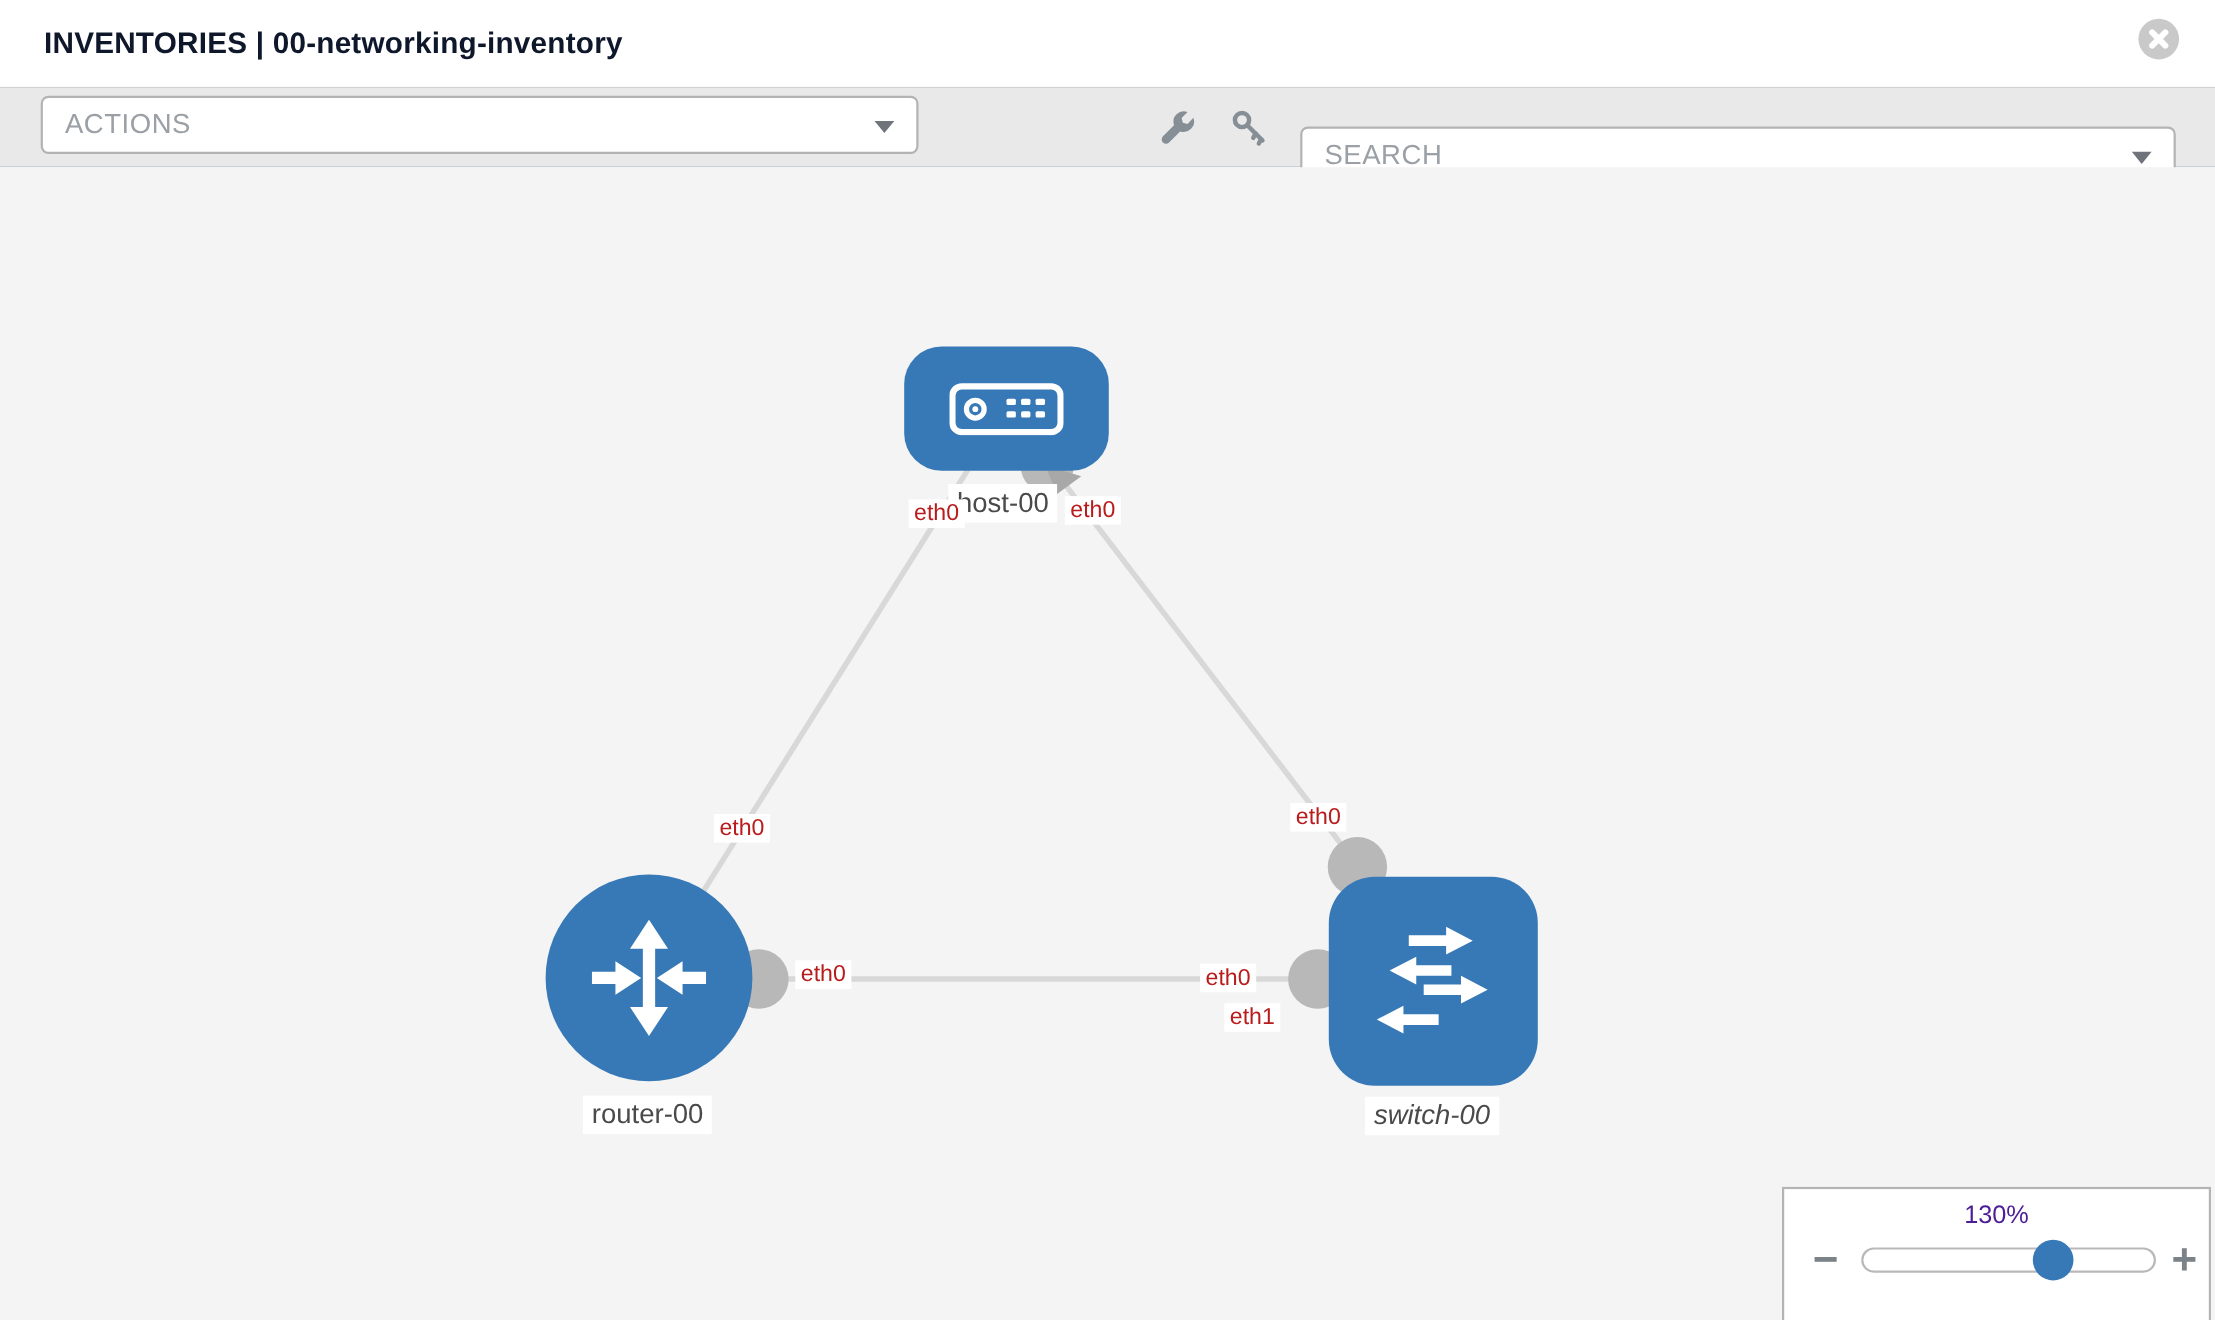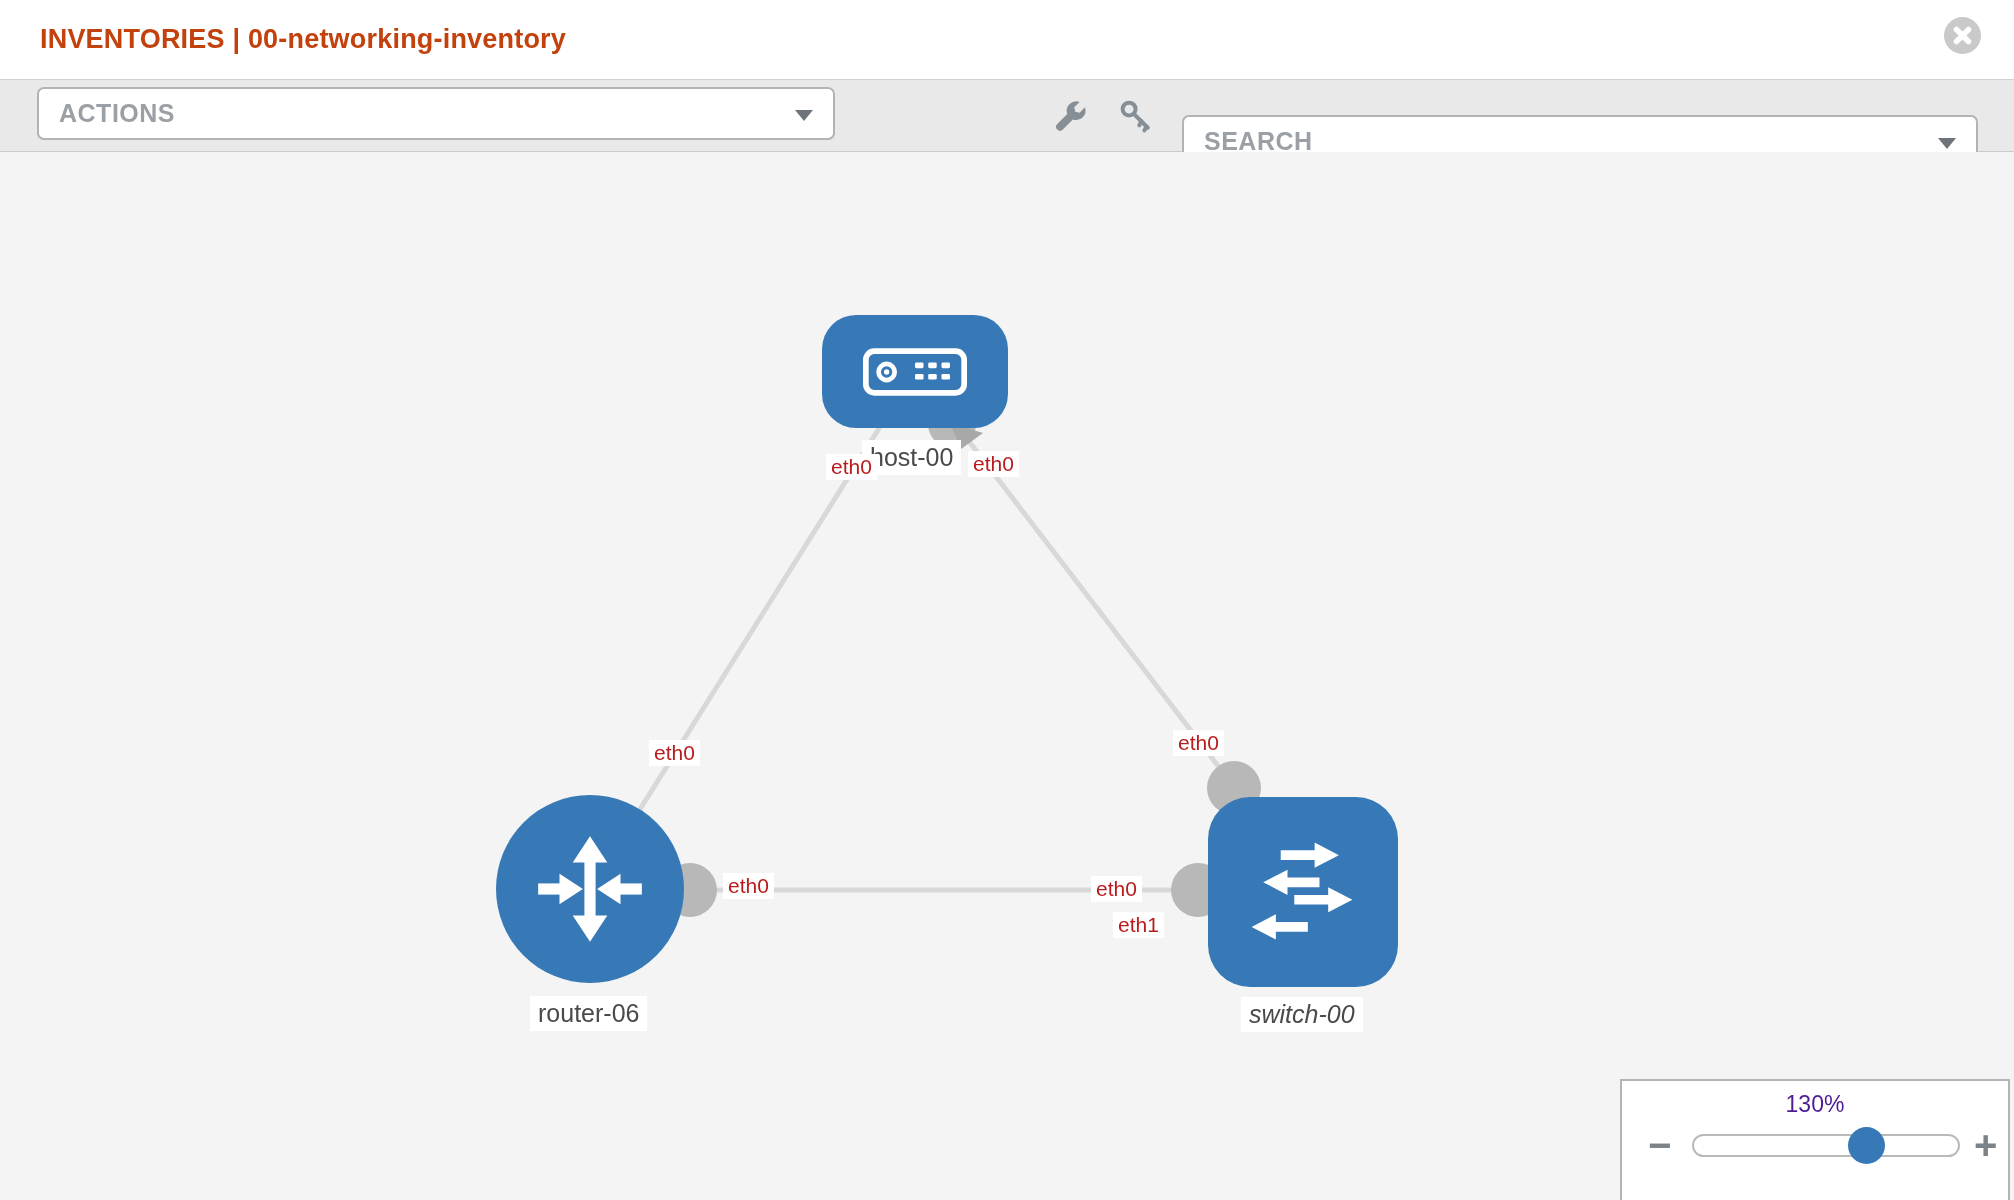--- a/index.html
+++ b/index.html
@@ -3,30 +3,30 @@
 <meta charset="utf-8">
 <style>
   * { margin:0; padding:0; box-sizing:border-box; }
   html,body { width:2014px; height:1200px; overflow:hidden; background:#fff;
               font-family:"Liberation Sans", sans-serif; }
   .app { position:relative; width:2014px; height:1200px; background:#fff; }
 
   
   .header { position:absolute; left:0; top:0; width:2014px; height:79px; background:#fff; }
   .page-title { position:absolute; left:40px; top:0; height:79px; line-height:79px;
-                font-size:27px; font-weight:bold; color:#c2410c; letter-spacing:.2px; }
+                font-size:27px; font-weight:bold; color:#0f172a; letter-spacing:.2px; }
   .close-btn { position:absolute; left:1944px; top:17px; width:37px; height:37px;
                border-radius:50%; background:#c9c9c9; cursor:pointer;
                display:flex; align-items:center; justify-content:center; }
 
   
   .toolbar { position:absolute; left:0; top:79px; width:2014px; height:73px;
              background:#e9e9e9; border-top:1px solid #d2d2d2; border-bottom:1px solid #c7cdd2; }
   .select { position:absolute; top:7px; height:53px; background:#fff;
-            border:2px solid #b3b3b3; border-radius:7px; cursor:pointer;font-weight:bold; }
+            border:2px solid #b3b3b3; border-radius:7px; cursor:pointer; }
   .select .sel-label { position:absolute; left:20px; top:0; height:49px; line-height:49px;
                        font-size:25px; color:#9aa0a5; letter-spacing:.5px; }
   .caret { position:absolute; right:20px; top:21px; width:0; height:0;
            border-left:9px solid transparent; border-right:9px solid transparent;
            border-top:11px solid #6e747a; }
   .actions-select { left:37px; width:798px; }
   .search-select  { left:1182px; width:796px;margin-top:28px; }
   .tool-btn { position:absolute; top:14px; width:44px; height:44px; cursor:pointer;
               display:flex; align-items:center; justify-content:center; }
   .tool-wrench { left:1048px; } .tool-key { left:1114px; }
@@ -163,21 +163,21 @@
         <g fill="#fff">
           <polygon points="102,22 77,9 77,35"></polygon>
           <polygon points="24,50 49,37 49,63"></polygon>
           <polygon points="116,68 91,55 91,81"></polygon>
           <polygon points="12,96 37,83 37,109"></polygon>
         </g>
       </svg>
     </div>
 
     <div class="node-label" style="left:862px; top:288px;">host-00</div>
-    <div class="node-label" style="left:530px; top:844px;">router-06</div>
+    <div class="node-label" style="left:530px; top:844px;">router-00</div>
     <div class="node-label" style="left:1241px; top:845px;font-style:italic;">switch-00</div>
 
     <div class="port-label" style="left:826px;  top:302px;">eth0</div>
     <div class="port-label" style="left:968px;  top:299px;">eth0</div>
     <div class="port-label" style="left:649px;  top:588px;">eth0</div>
     <div class="port-label" style="left:1173px; top:578px;">eth0</div>
     <div class="port-label" style="left:723px;  top:721px;">eth0</div>
     <div class="port-label" style="left:1091px; top:724px; z-index:6;">eth0</div>
     <div class="port-label" style="left:1113px; top:760px; z-index:7;">eth1</div>
 

